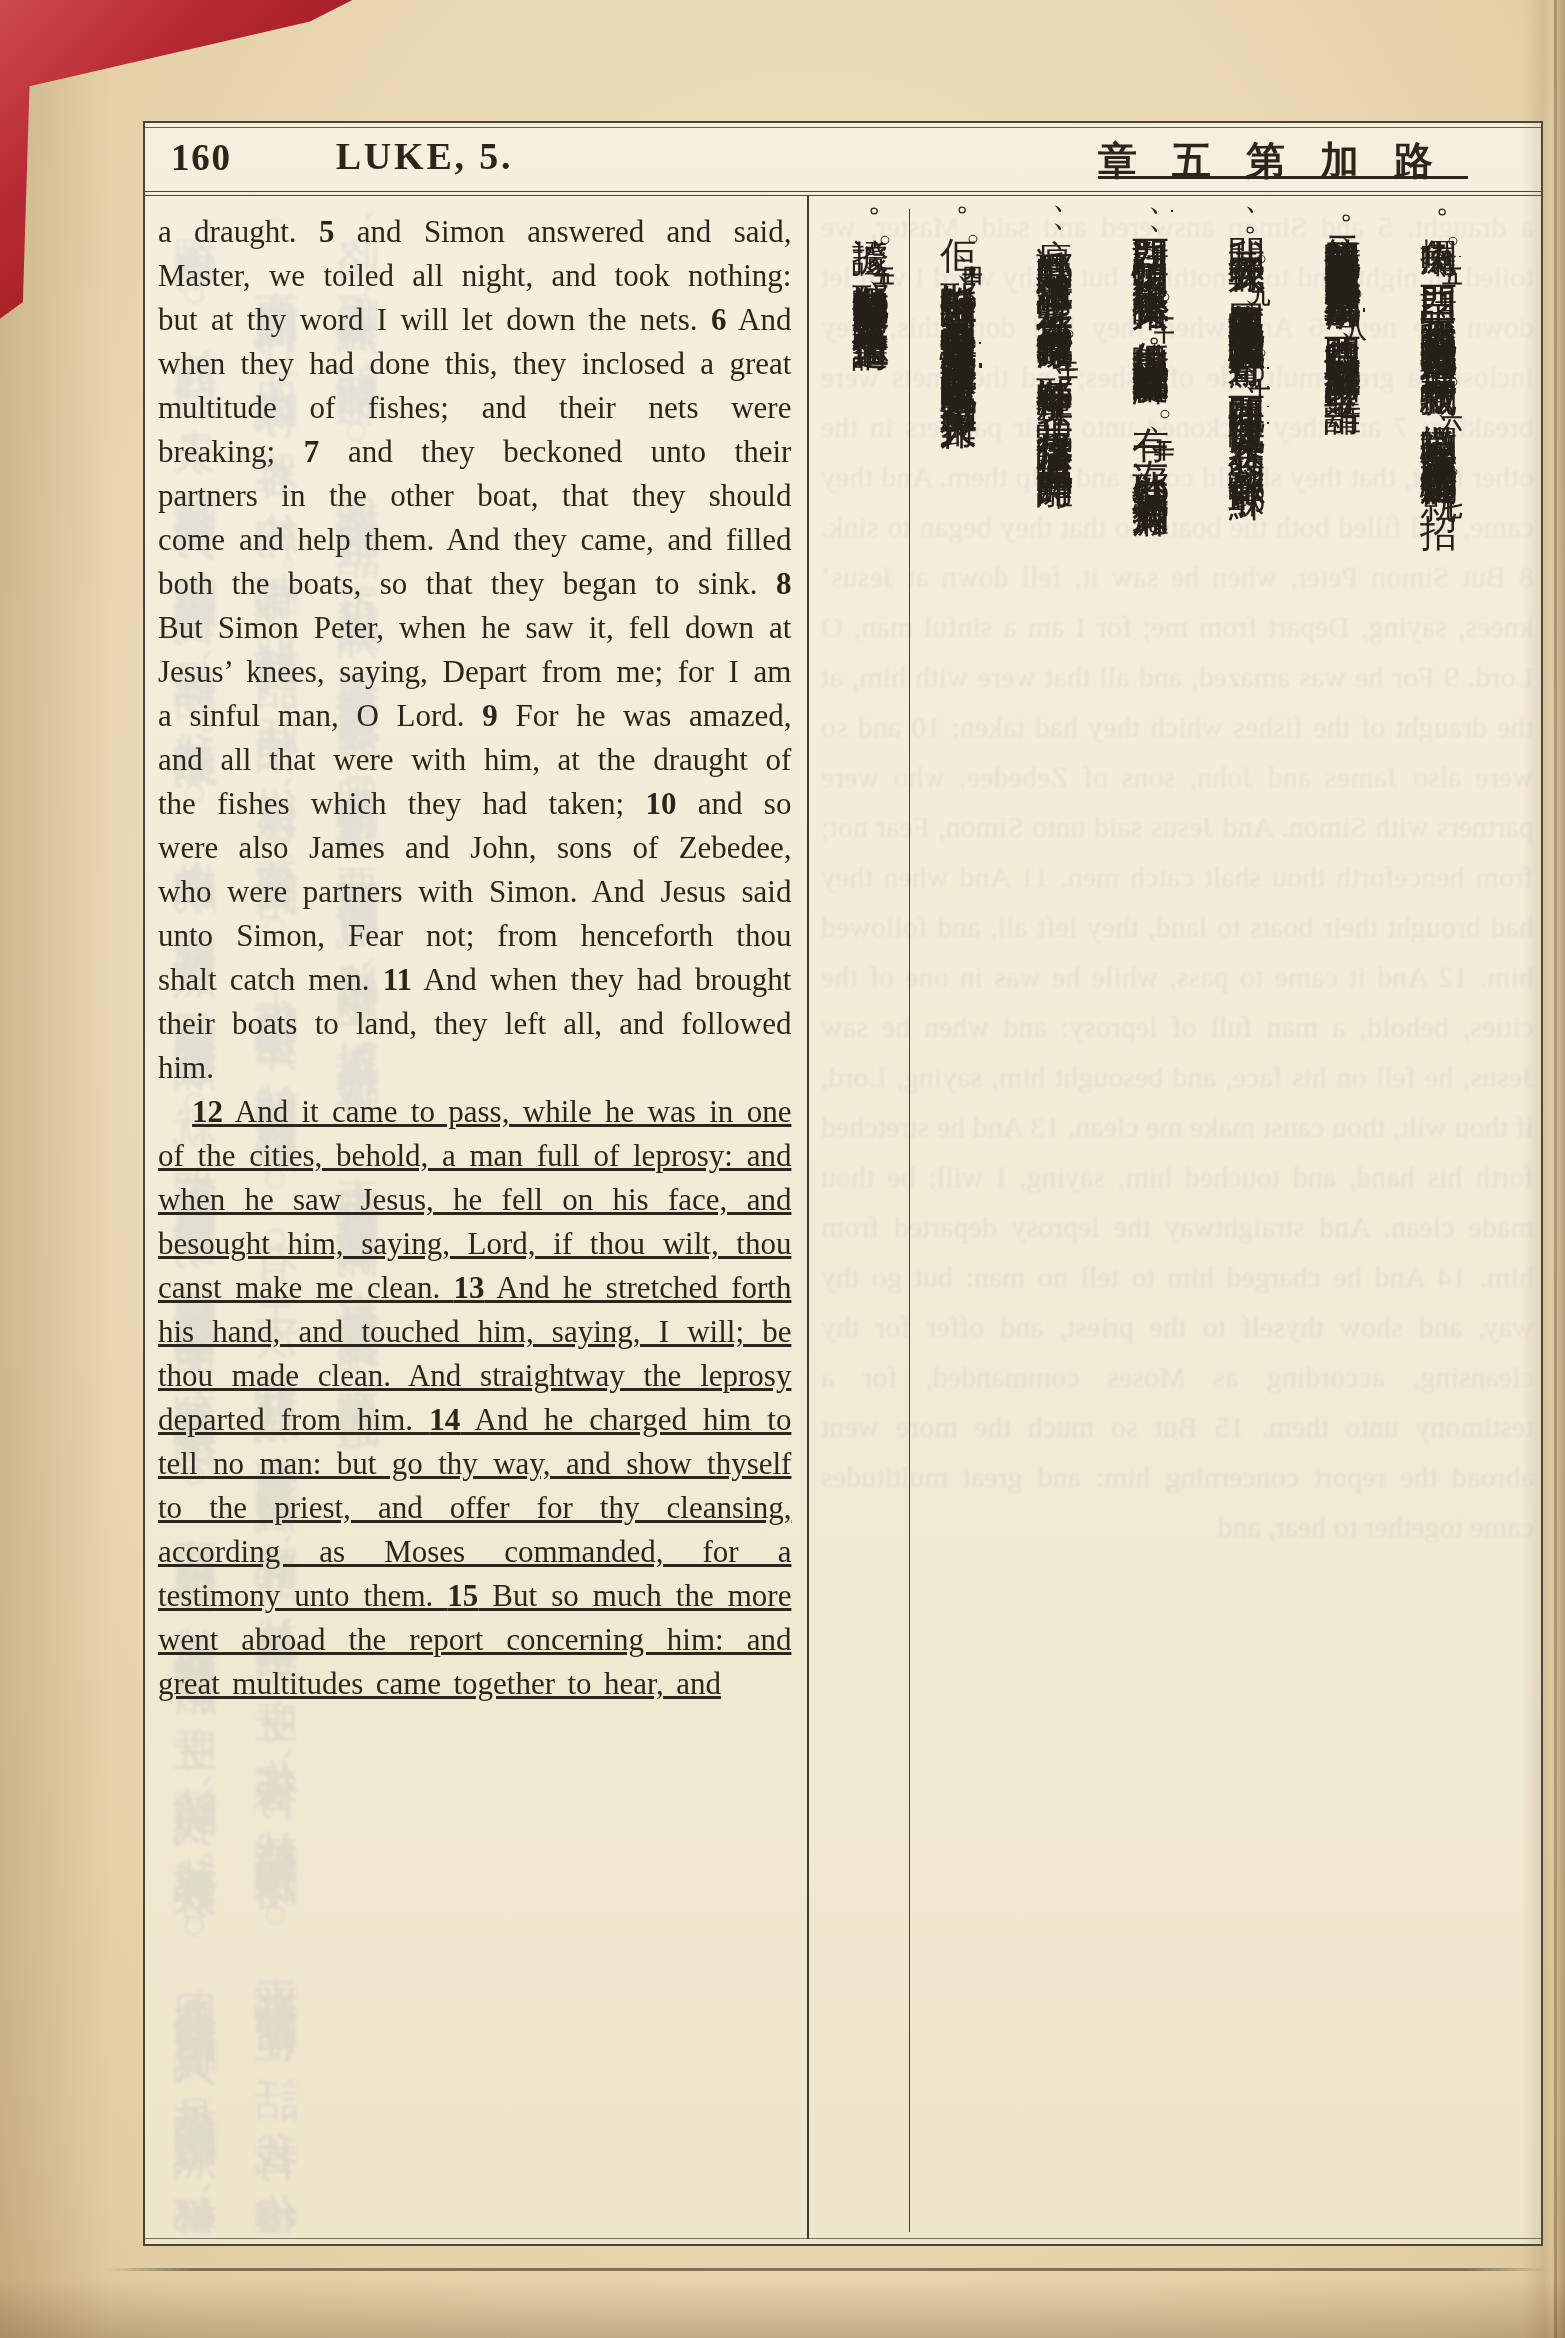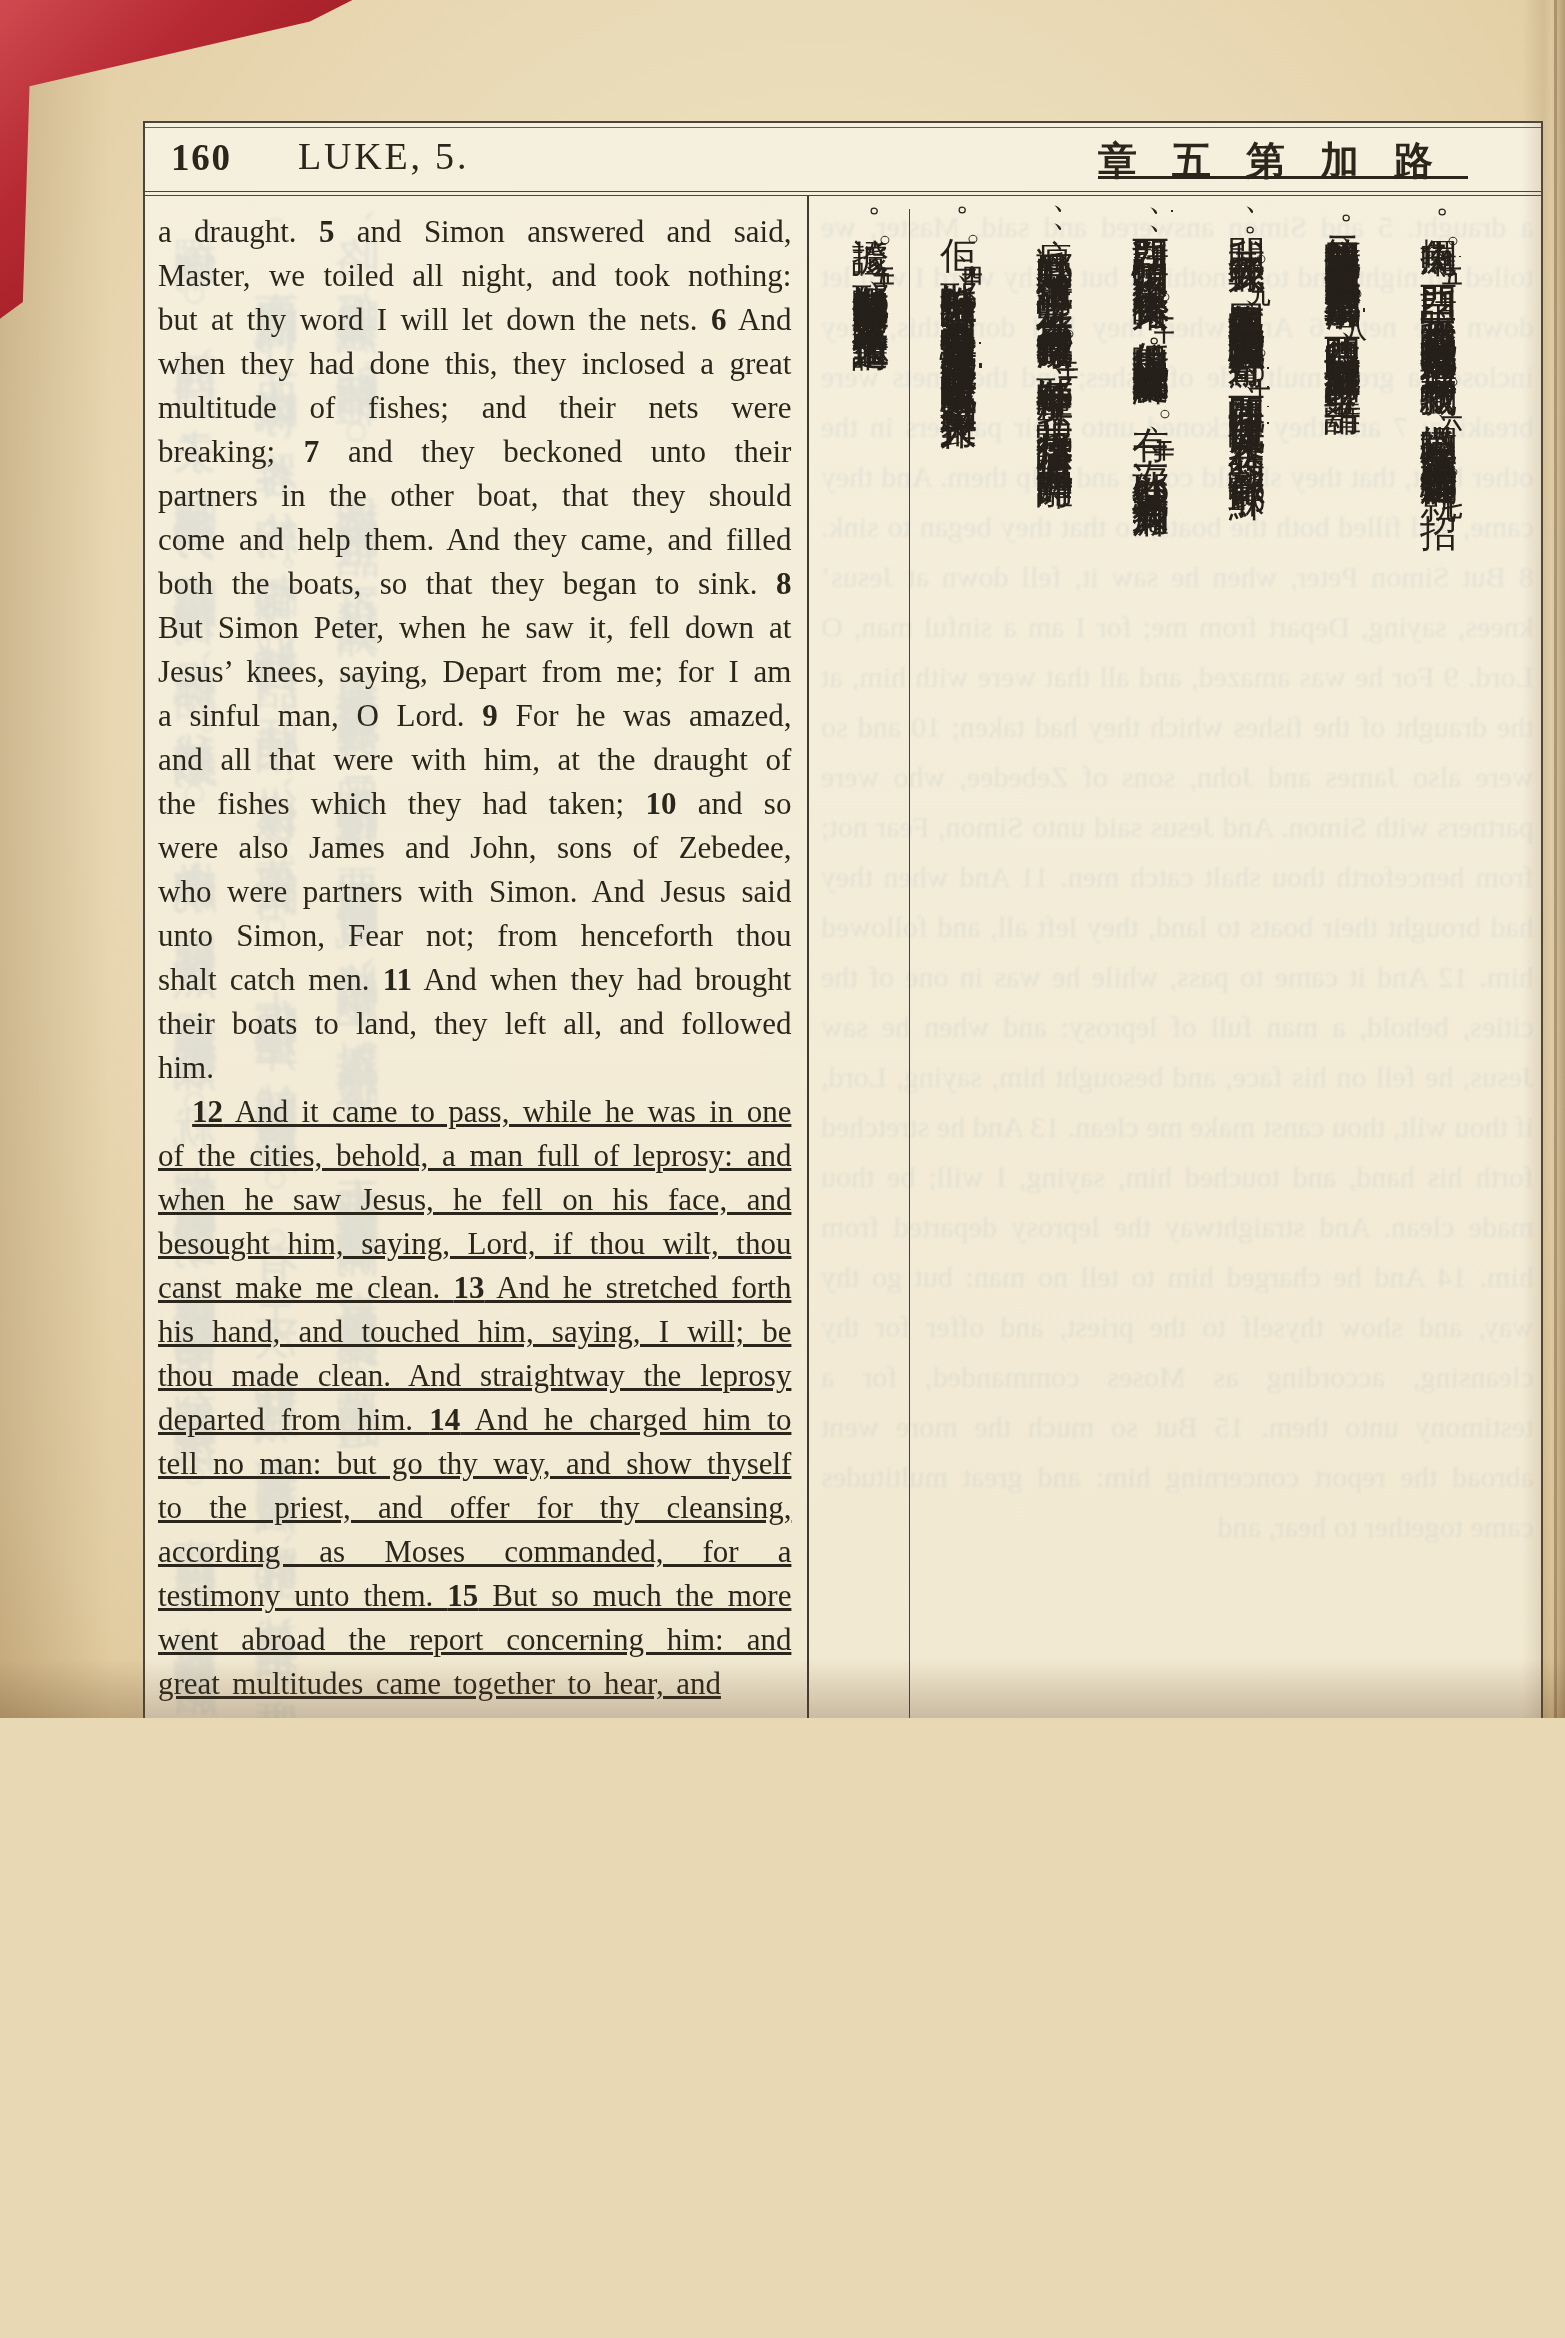--- a/index.html
+++ b/index.html
@@ -1,17 +1,17 @@
 <!DOCTYPE html>
 <html style="font-size:14.7px"><head>
 <meta charset="utf-8">
 <style>
   html,body{margin:0;padding:0;}
   body{width:1566px;height:2338px;overflow:hidden;background:#e9d8b4;}
-  .scan{position:relative;width:1566px;height:1718px;overflow:hidden;
+  .scan{position:relative;width:1566px;height:2338px;overflow:hidden;
     background:radial-gradient(ellipse at 52% 42%, #f0e4c6 0%, #eadbb8 50%, #e2cda2 88%, #d9c090 100%);}
   
   .cover{position:absolute;left:0;top:0;width:369px;height:332px;z-index:3;
     background:linear-gradient(135deg,#cf4a50 0%,#b72a33 30%,#96161f 75%,#7e1019 100%);
     clip-path:polygon(0 0, 95.5% 0, 84% 6.5%, 8% 26%, 6.2% 91%, 0 96%);}
   .gutter-shade{position:absolute;left:0;top:0;width:110px;height:100%;z-index:1;
     background:linear-gradient(to right, rgba(120,85,45,.22), rgba(120,85,45,0));}
   .edge-right{position:absolute;right:0;top:0;width:44px;height:100%;z-index:4;
     background:linear-gradient(to right, rgba(0,0,0,0) 0%, rgba(122,89,54,.16) 50%, rgba(122,89,54,.06) 68%, rgba(92,62,30,.38) 100%);}
   .edge-line{position:absolute;right:9.2px;top:0;height:100%;width:2.8px;z-index:4;background:rgba(86,58,28,.32);}
@@ -23,21 +23,21 @@
   
   .page{position:absolute;left:143px;top:121px;width:1400px;height:2125px;z-index:2;box-sizing:border-box;
     background:linear-gradient(180deg,#f5efdd 0%,#f2ead4 60%,#efe5ca 100%);
     border:2.8px solid #4a443a;}
   .page::before{content:'';position:absolute;left:0;right:0;top:3.7px;border-top:1.8px solid rgba(74,68,58,.85);}
   .page::after{content:'';position:absolute;left:0;right:0;bottom:4.6px;border-bottom:1.8px solid rgba(74,68,58,.7);}
 
   .header{position:relative;z-index:5;height:68px;border-bottom:1.8px solid #4a443a;
     font-family:"Liberation Serif","DejaVu Serif",serif;color:#2b261c;}
   .pgnum{position:absolute;left:26px;top:13px;font-size:37px;font-weight:bold;letter-spacing:1.8px;}
-  .title-en{position:absolute;left:153px;top:11px;width:275px;font-size:38px;font-weight:normal;letter-spacing:2.8px;}
+  .title-en{position:absolute;left:142px;top:11px;width:275px;text-align:center;font-size:38px;font-weight:bold;letter-spacing:2.8px;}
   .title-zh{position:absolute;right:73px;top:11px;font-size:39px;font-weight:bold;letter-spacing:35px;
     font-family:"Liberation Serif","DejaVu Serif",serif;text-decoration:underline;}
 
   .content{position:relative;z-index:5;display:flex;height:calc(100% - 78px);margin-top:2.8px;border-top:1.8px solid #4a443a;}
 
   
   .en{width:664px;box-sizing:border-box;border-right:2.8px solid #403b31;
     padding:14.7px 15.6px 0 13px;
     font-family:"Liberation Serif","DejaVu Serif",serif;
     font-size:31px;line-height:44px;word-spacing:.15em;

